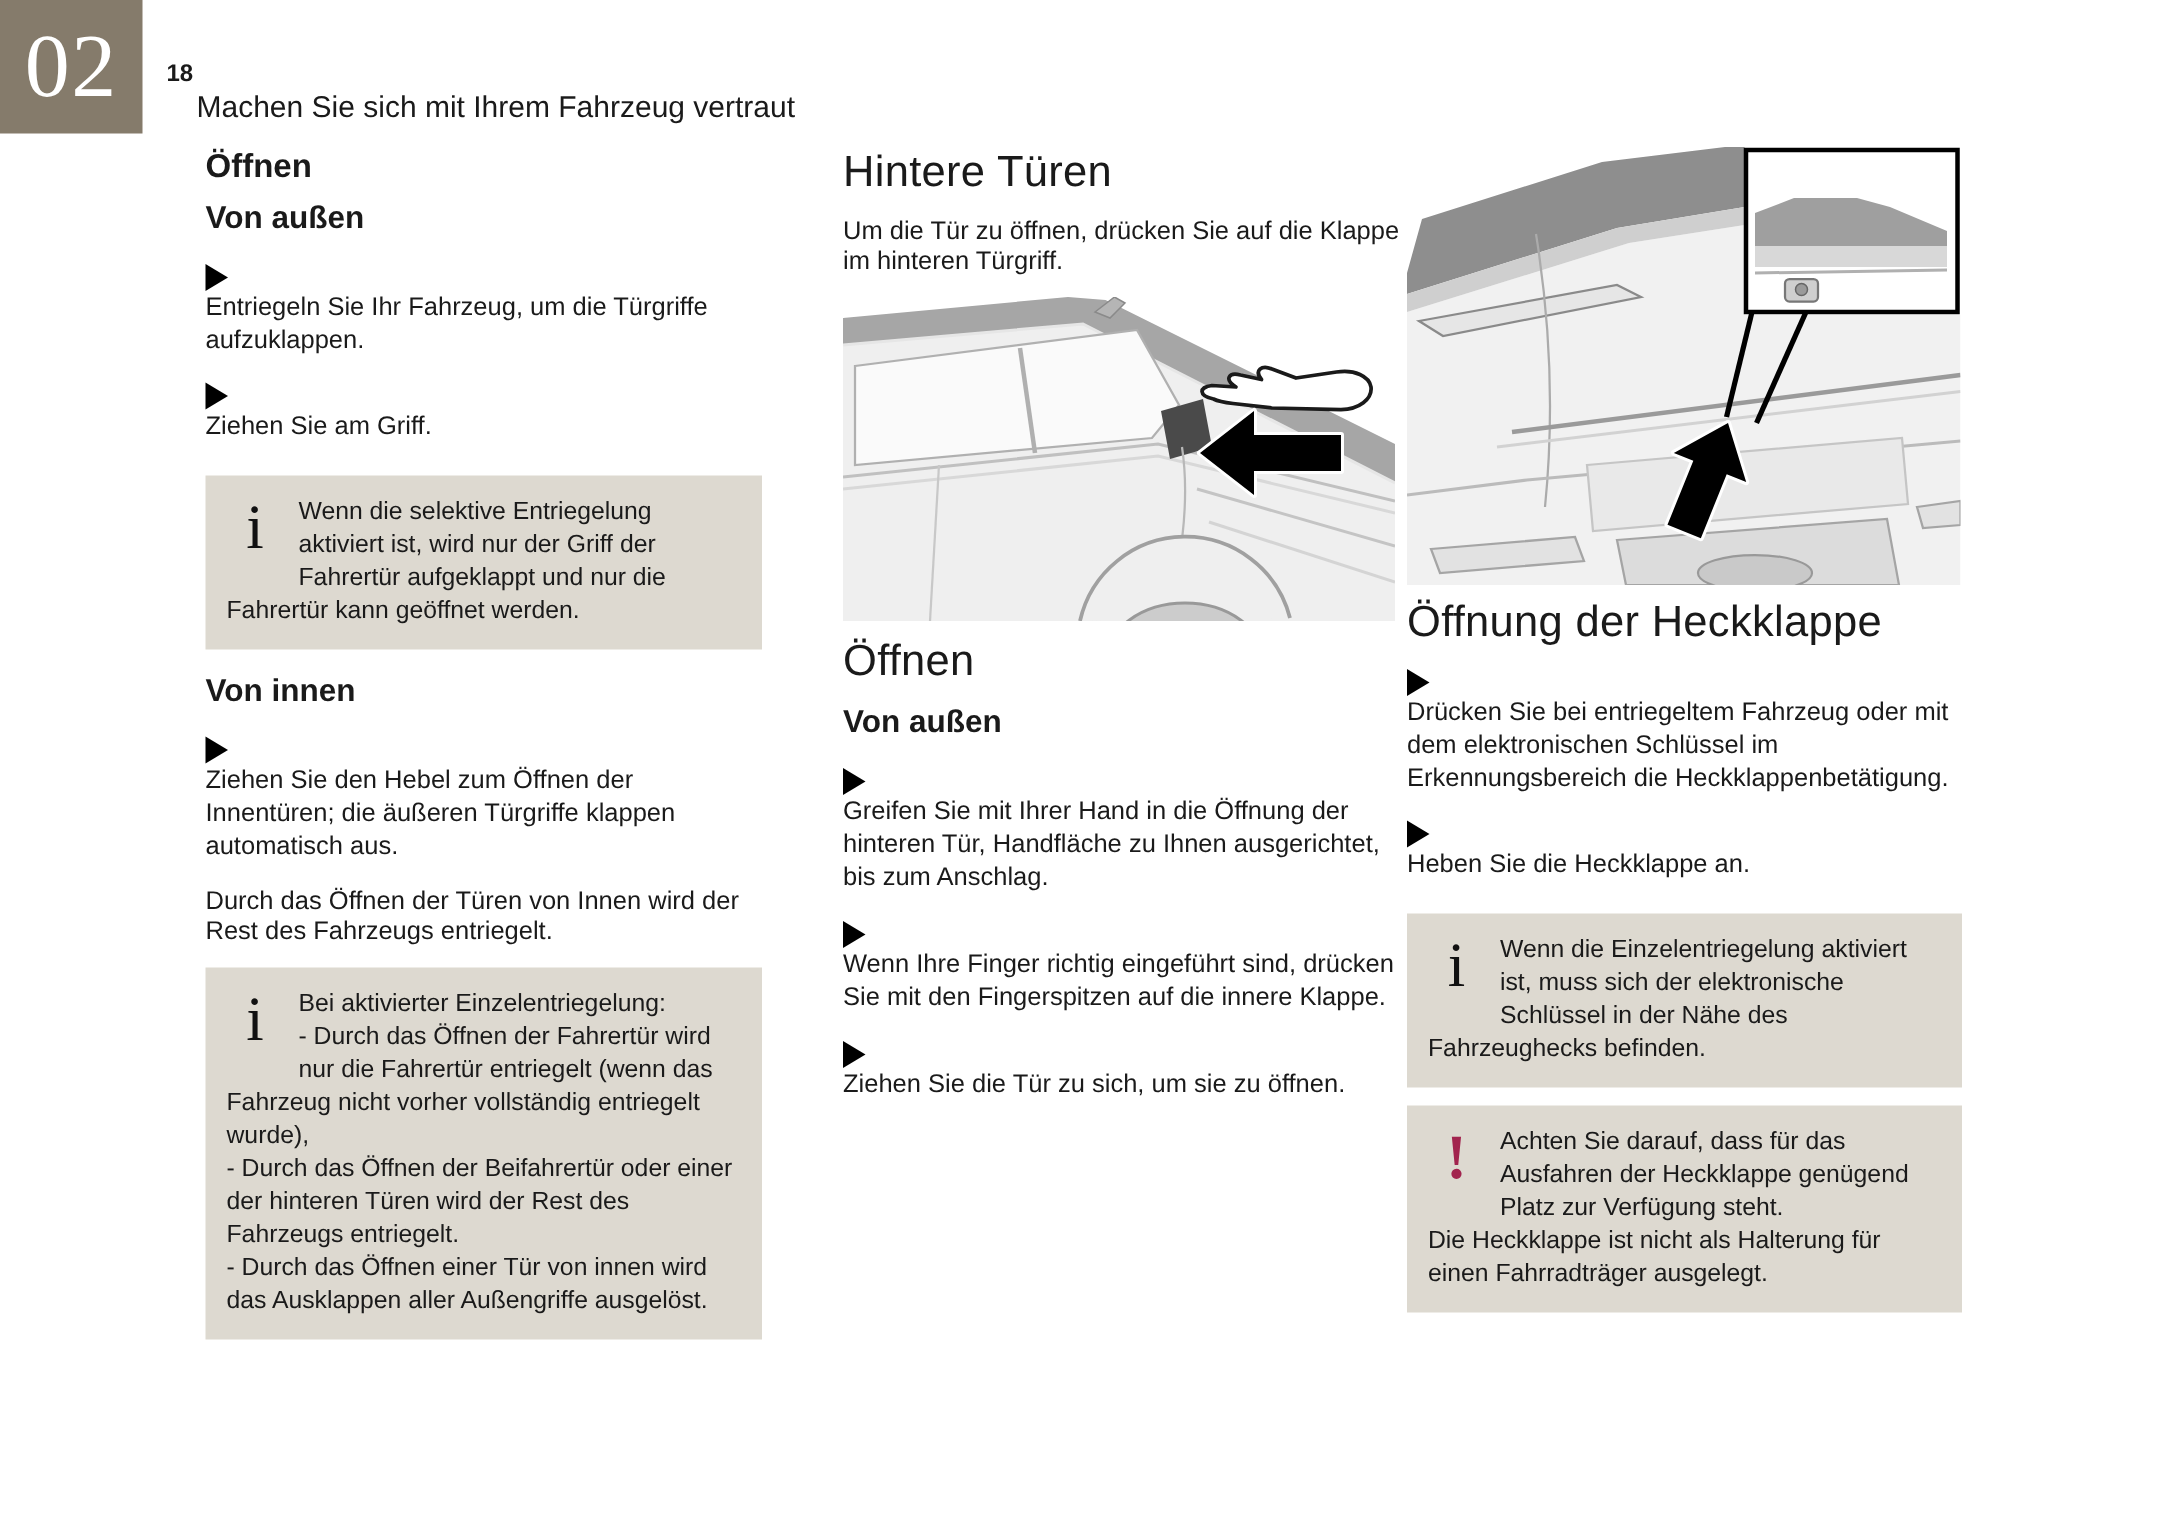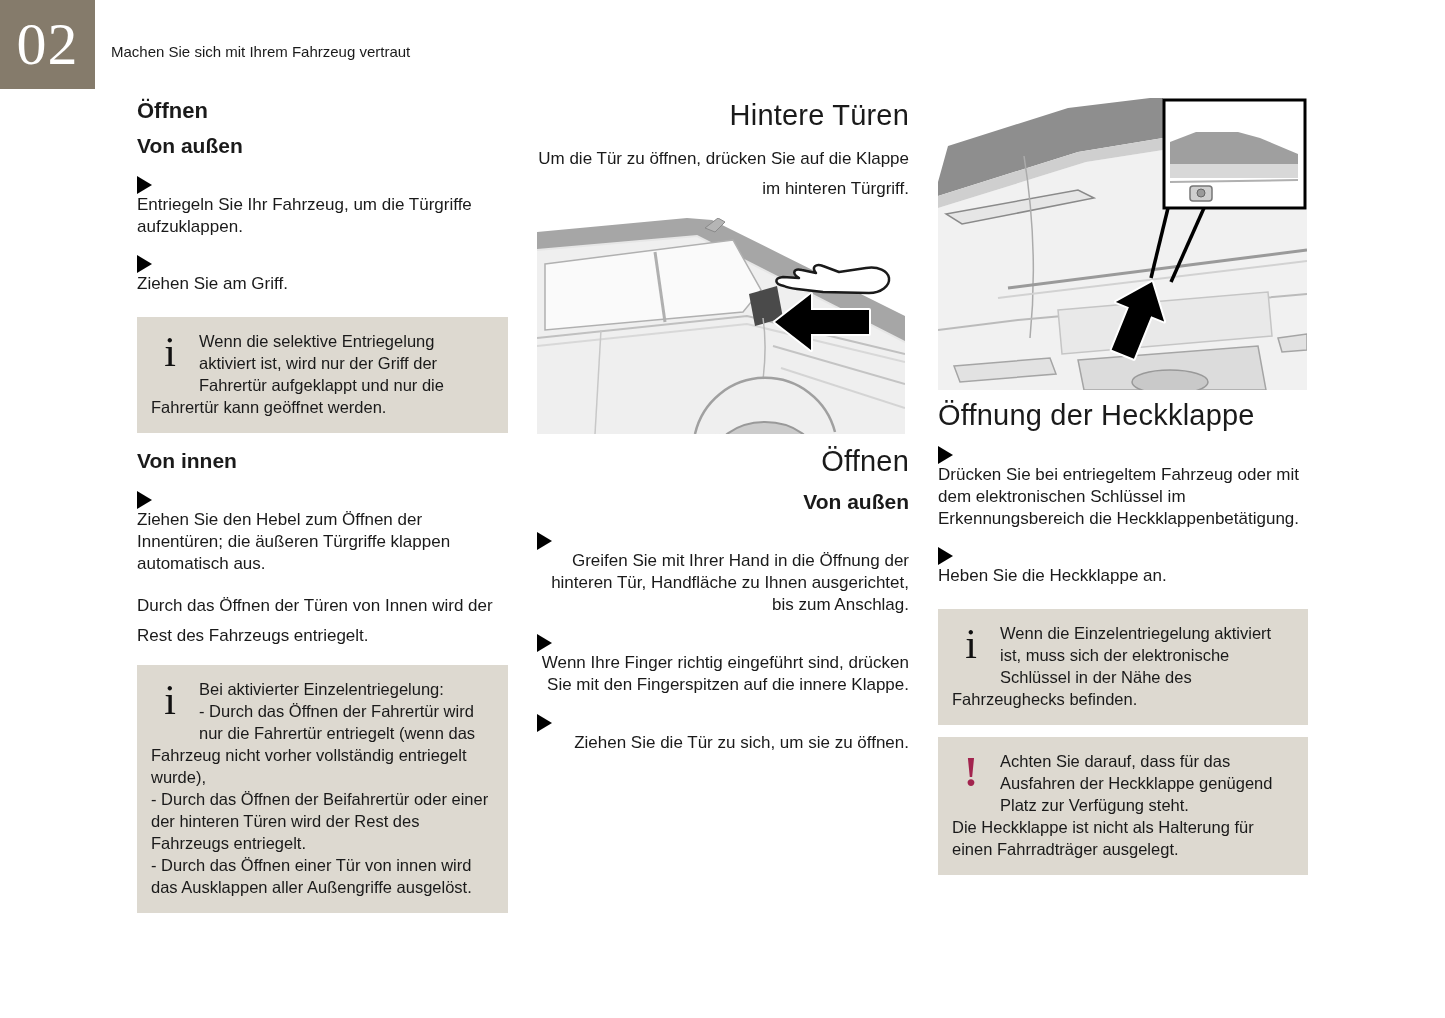--- a/index.html
+++ b/index.html
@@ -17,32 +17,32 @@
   .chapter-tab{
     position:absolute;left:0;top:0;width:95px;height:89px;
     background:var(--chapter-bg);color:#ffffff;
     font-family:"Liberation Serif",serif;font-size:60px;font-weight:400;
     display:flex;align-items:center;justify-content:center;letter-spacing:1px;
   }
 
   
   .page-head{position:absolute;left:111px;top:40px;}
   .page-num{font-size:16px;font-weight:700;line-height:20px;}
-  .page-title{font-size:15px;font-weight:400;line-height:24px;}
+  .page-title{font-size:20px;font-weight:400;line-height:24px;margin-left:20px;}
 
   
   .col{position:absolute;top:98px;}
   .col1{left:137px;width:371px;}
-  .col2{left:537px;width:372px;text-align:right;}
+  .col2{left:562px;width:372px;}
   .col3{left:938px;width:370px;}
 
   h1.big{font-size:29px;font-weight:400;letter-spacing:.2px;line-height:34px;margin-bottom:12px;}
   h2.med{font-size:22px;font-weight:700;line-height:26px;margin-bottom:10px;}
   h3.sub{font-size:21px;font-weight:700;line-height:24px;margin-bottom:16px;}
-  p.body{font-size:17px;line-height:30px;margin-bottom:14px;}
+  p.body{font-size:17px;line-height:20px;margin-bottom:14px;}
 
   .bullet{display:flex;margin-bottom:15px;flex-direction:column;}
   .tri{
     flex:0 0 auto;width:0;height:0;margin:2px 12px 0 0;
     border-left:15px solid #000;border-top:9px solid transparent;border-bottom:9px solid transparent;
   }
   .bullet .btxt{font-size:17px;line-height:22px;}
 
   .box{background:var(--box-bg);padding:13px 14px 15px 14px;font-size:16.5px;line-height:22px;}
   .box .pre{white-space:pre-line;}
@@ -64,20 +64,21 @@
 </head>
 <body>
 
 <div class="page">
 
   <div class="chapter-tab">
     <span>02</span>
   </div>
 
   <div class="page-head">
+    <div class="page-num">18</div>
     <div class="page-title">Machen Sie sich mit Ihrem Fahrzeug vertraut</div>
   </div>
 
   <div class="col col1">
     <h2 class="med">Öffnen</h2>
     <h3 class="sub">Von außen</h3>
 
     <div class="bullet">
       <span class="tri"></span>
       <span class="btxt">Entriegeln Sie Ihr Fahrzeug, um die Türgriffe aufzuklappen.</span>

